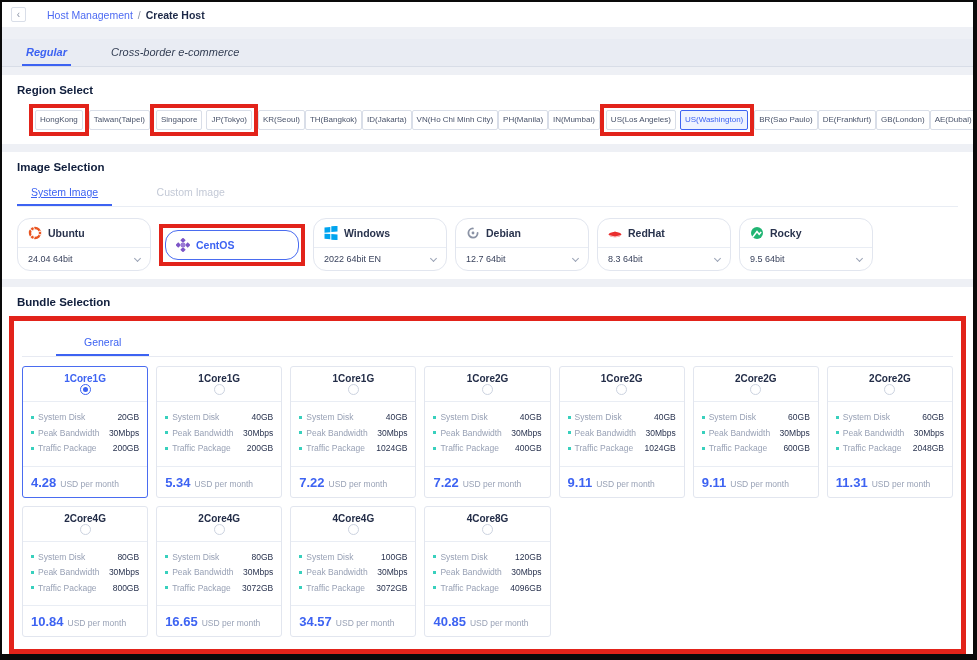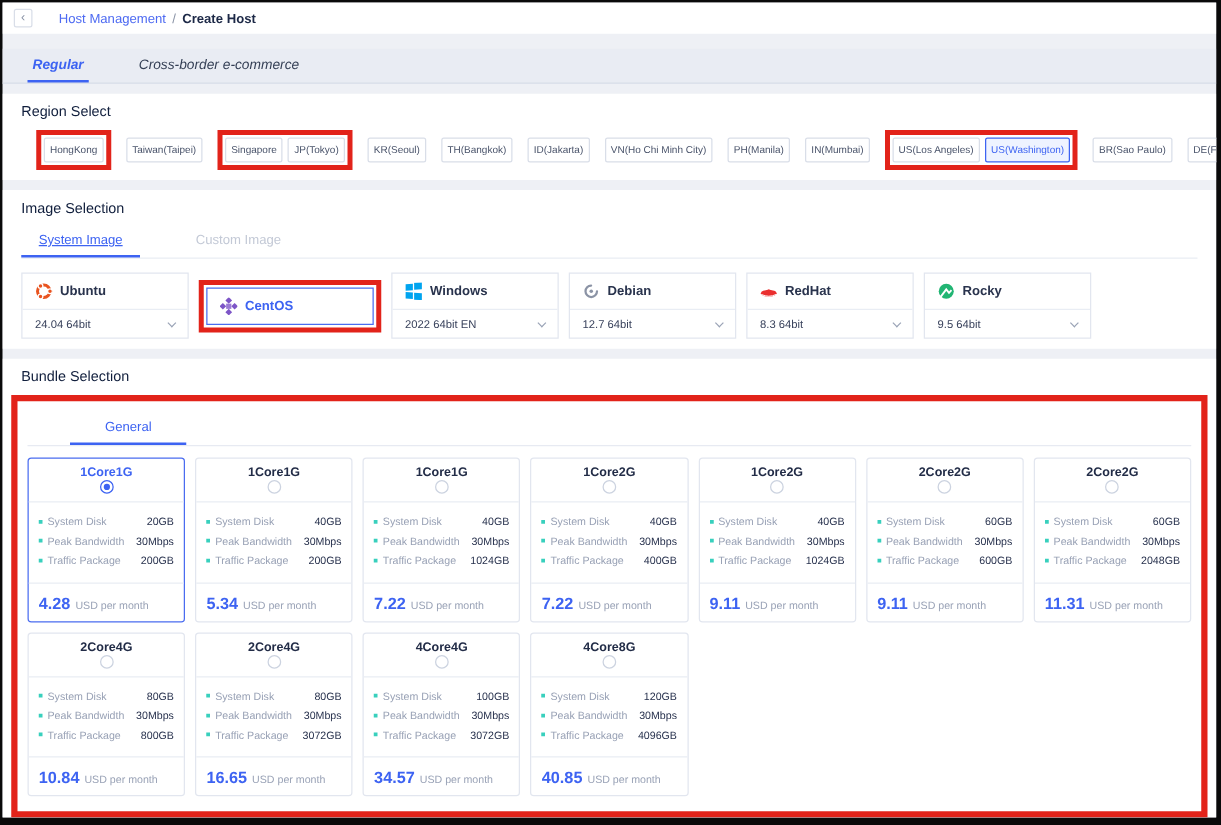--- a/index.html
+++ b/index.html
@@ -19,35 +19,35 @@
   .crumb-link{color:#4d6af2;cursor:pointer;margin-left:12px;}
   .crumb-sep{color:#8a93a6;}
   .crumb-cur{color:#1d2947;font-weight:bold;}
   
   .main-tabs{background:#e9ecf3;height:28px;display:flex;align-items:stretch;padding-left:20px;
     border-bottom:1px solid #d8dde7;gap:36px;margin-top:12px;}
   .mtab{font-size:11px;color:#333e54;display:flex;align-items:center;padding:0 4px;border-bottom:2px solid transparent;cursor:pointer;font-style:italic;}
   .mtab.active{color:#3d63f2;font-weight:bold;border-bottom-color:#3d63f2;}
   
   .panel{background:#fff;padding:9px 15px 8px;margin-top:8px;}
-  .panel-title{font-size:11.5px;font-weight:normal;color:#101e3c;margin-bottom:8px;}
-  
-  .rrow{display:flex;align-items:center;gap:12px;flex-wrap:nowrap;padding-left:12px;}
+  .panel-title{font-size:11.5px;font-weight:bold;color:#101e3c;margin-bottom:8px;}
+  
+  .rrow{display:flex;align-items:center;gap:0;flex-wrap:nowrap;padding-left:12px;}
   .rbtn{font-size:8px;padding:5px 4px;background:#fff;border:1px solid #d9dee8;border-radius:2px;
     color:#49536a;white-space:nowrap;cursor:pointer;font-family:inherit;line-height:1;}
   .rbtn.selected{color:#3d63f2;border-color:#3d63f2;background:#eef3ff;}
   .red-wrap{display:inline-flex;gap:4px;border:4px solid #e2231a;padding:2px;align-items:center;}
   
   .sub-tabs{border-bottom:1px solid #e9edf4;margin-bottom:11px;}
   .stab{display:inline-block;font-size:10.5px;padding:5px 14px 6px;margin-right:26px;cursor:pointer;border-bottom:2px solid transparent;}
   .stab.active{color:#3d63f2;border-bottom-color:#3d63f2;text-decoration:underline;}
   .stab.disabled{color:#c3c9d6;}
   
   .os-row{display:flex;align-items:center;gap:8px;}
-  .os-card{width:134px;background:#fff;border:1px solid #e2e6ef;border-radius:0;cursor:pointer;flex:0 0 auto;}
+  .os-card{width:134px;background:#fff;border:1px solid #e2e6ef;border-radius:13px;cursor:pointer;flex:0 0 auto;}
   .os-top{display:flex;align-items:center;gap:6px;padding:7px 10px;height:28px;}
   .os-name{font-size:10.5px;font-weight:bold;color:#29334d;}
   .os-ver{display:flex;align-items:center;justify-content:space-between;padding:5px 10px;height:23px;
     border-top:1px solid #e9edf4;font-size:9px;color:#39425c;cursor:pointer;}
   .os-card.selected{border-color:#4a6cf0;}
   .os-card.selected .os-name{color:#3d63f2;}
   .os-card.selected .os-ver{border-top-color:#7e95f3;}
   .os-icon{width:14px;height:14px;display:block;flex:0 0 auto;}
   .chev{width:5px;height:5px;border-right:1.2px solid #9aa3b6;border-bottom:1.2px solid #9aa3b6;
     transform:rotate(45deg);margin-top:-2px;flex:0 0 auto;}

